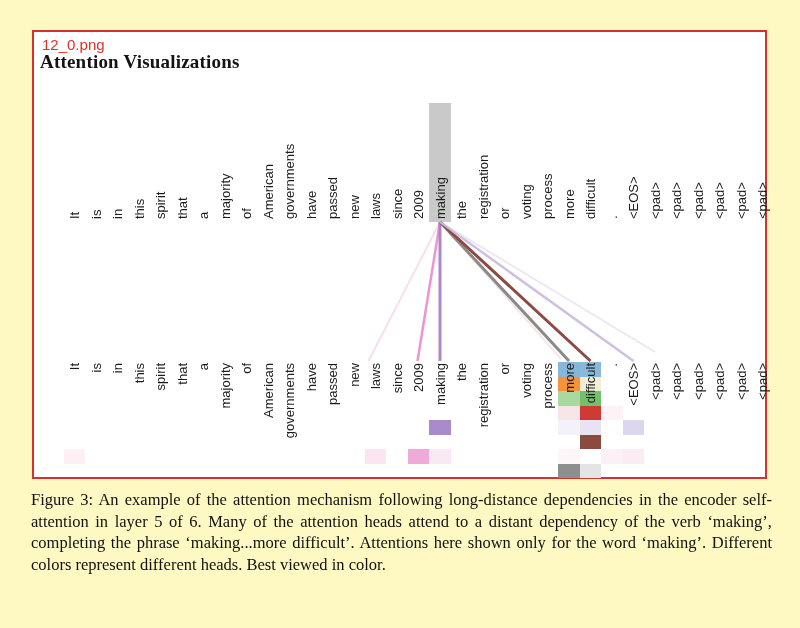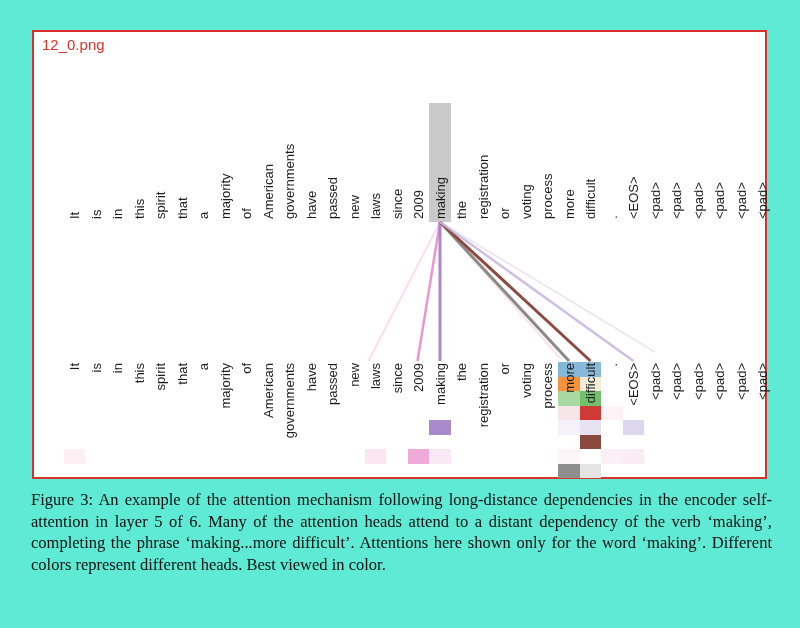--- a/index.html
+++ b/index.html
@@ -1,16 +1,16 @@
 <!DOCTYPE html>
 <html><head>
 <meta charset="utf-8">
 <style>
   html,body{margin:0;padding:0;background:#ffffff;}
-  .page{position:relative;width:800px;height:628px;background:#5eead4;overflow:hidden;
+  .page{position:relative;width:800px;height:628px;background:#fef9c3;overflow:hidden;
         font-family:"Liberation Sans",sans-serif;}
   .figure-frame{position:absolute;left:32px;top:30px;width:735px;height:449px;
         border:2px solid #d8302a;background:#ffffff;box-sizing:border-box;}
   .filename{position:absolute;left:42px;top:36px;font-size:15px;color:#e23228;
         font-family:"Liberation Sans",sans-serif;}
   .fig-title{position:absolute;left:40px;top:51px;margin:0;font-size:19px;font-weight:bold;
         color:#141414;font-family:"Liberation Serif",serif;letter-spacing:.2px;}
   .highlight-bar{position:absolute;}
   .lines-svg{position:absolute;left:0;top:0;pointer-events:none;}
   .cell{position:absolute;}
@@ -21,20 +21,21 @@
   .caption{position:absolute;left:31px;top:489px;width:741px;margin:0;
         font-family:"Liberation Serif",serif;font-size:16.5px;line-height:21.5px;
         color:#111111;text-align:justify;}
 </style>
 </head>
 <body>
 
 <div class="page">
   <div class="figure-frame"></div>
   <div class="filename">12_0.png</div>
+  <h1 class="fig-title">Attention Visualizations</h1>
 
   <div class="highlight-bar" id="highlight-bar" style="left: 429px; top: 103px; width: 22px; height: 119px; background: rgb(201, 201, 201);"></div>
   <div id="cells">
       <div class="cell" style="left: 558.25px; top: 362px; width: 21.5px; height: 14.5px; background: rgb(133, 183, 217);"></div>
       <div class="cell" style="left: 579.75px; top: 362px; width: 21.5px; height: 14.5px; background: rgb(136, 185, 218);"></div>
       <div class="cell" style="left: 558.25px; top: 376.5px; width: 21.5px; height: 14.5px; background: rgb(246, 146, 59);"></div>
       <div class="cell" style="left: 579.75px; top: 376.5px; width: 21.5px; height: 14.5px; background: rgb(243, 236, 217);"></div>
       <div class="cell" style="left: 558.25px; top: 391px; width: 21.5px; height: 14.5px; background: rgb(169, 216, 161);"></div>
       <div class="cell" style="left: 579.75px; top: 391px; width: 21.5px; height: 14.5px; background: rgb(114, 191, 108);"></div>
       <div class="cell" style="left: 558.25px; top: 405.5px; width: 21.5px; height: 14.5px; background: rgb(247, 230, 233);"></div>

